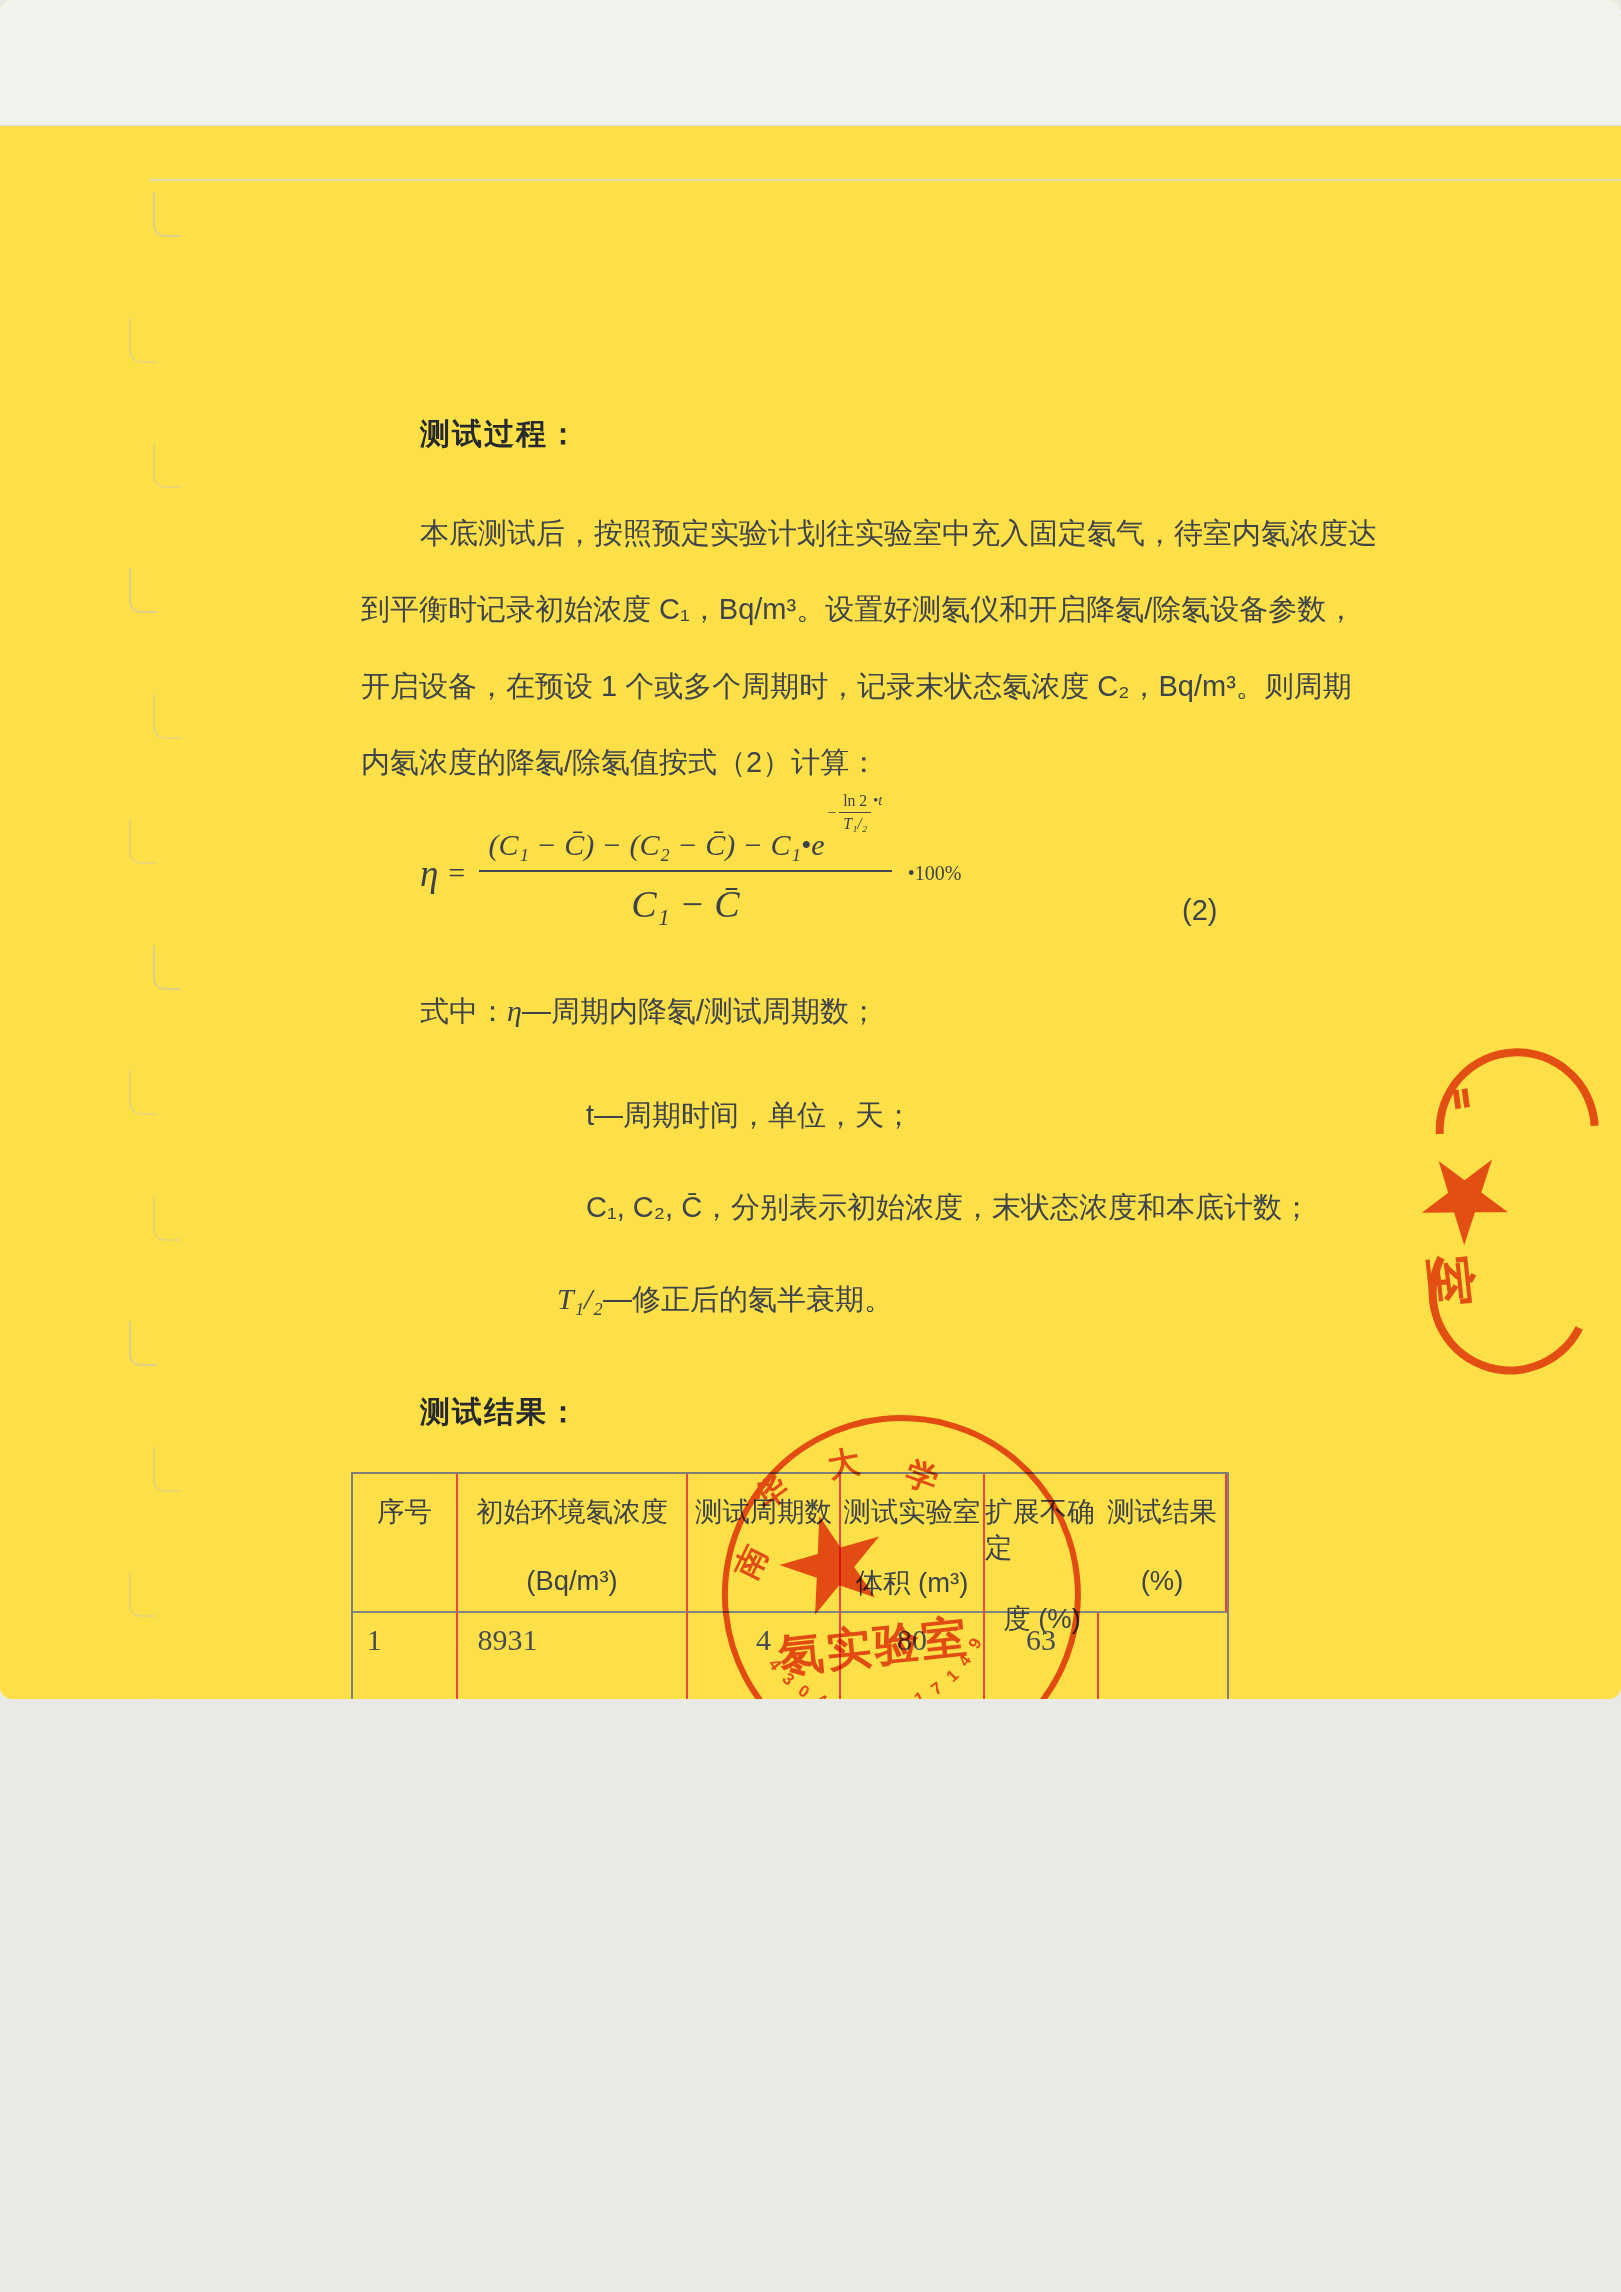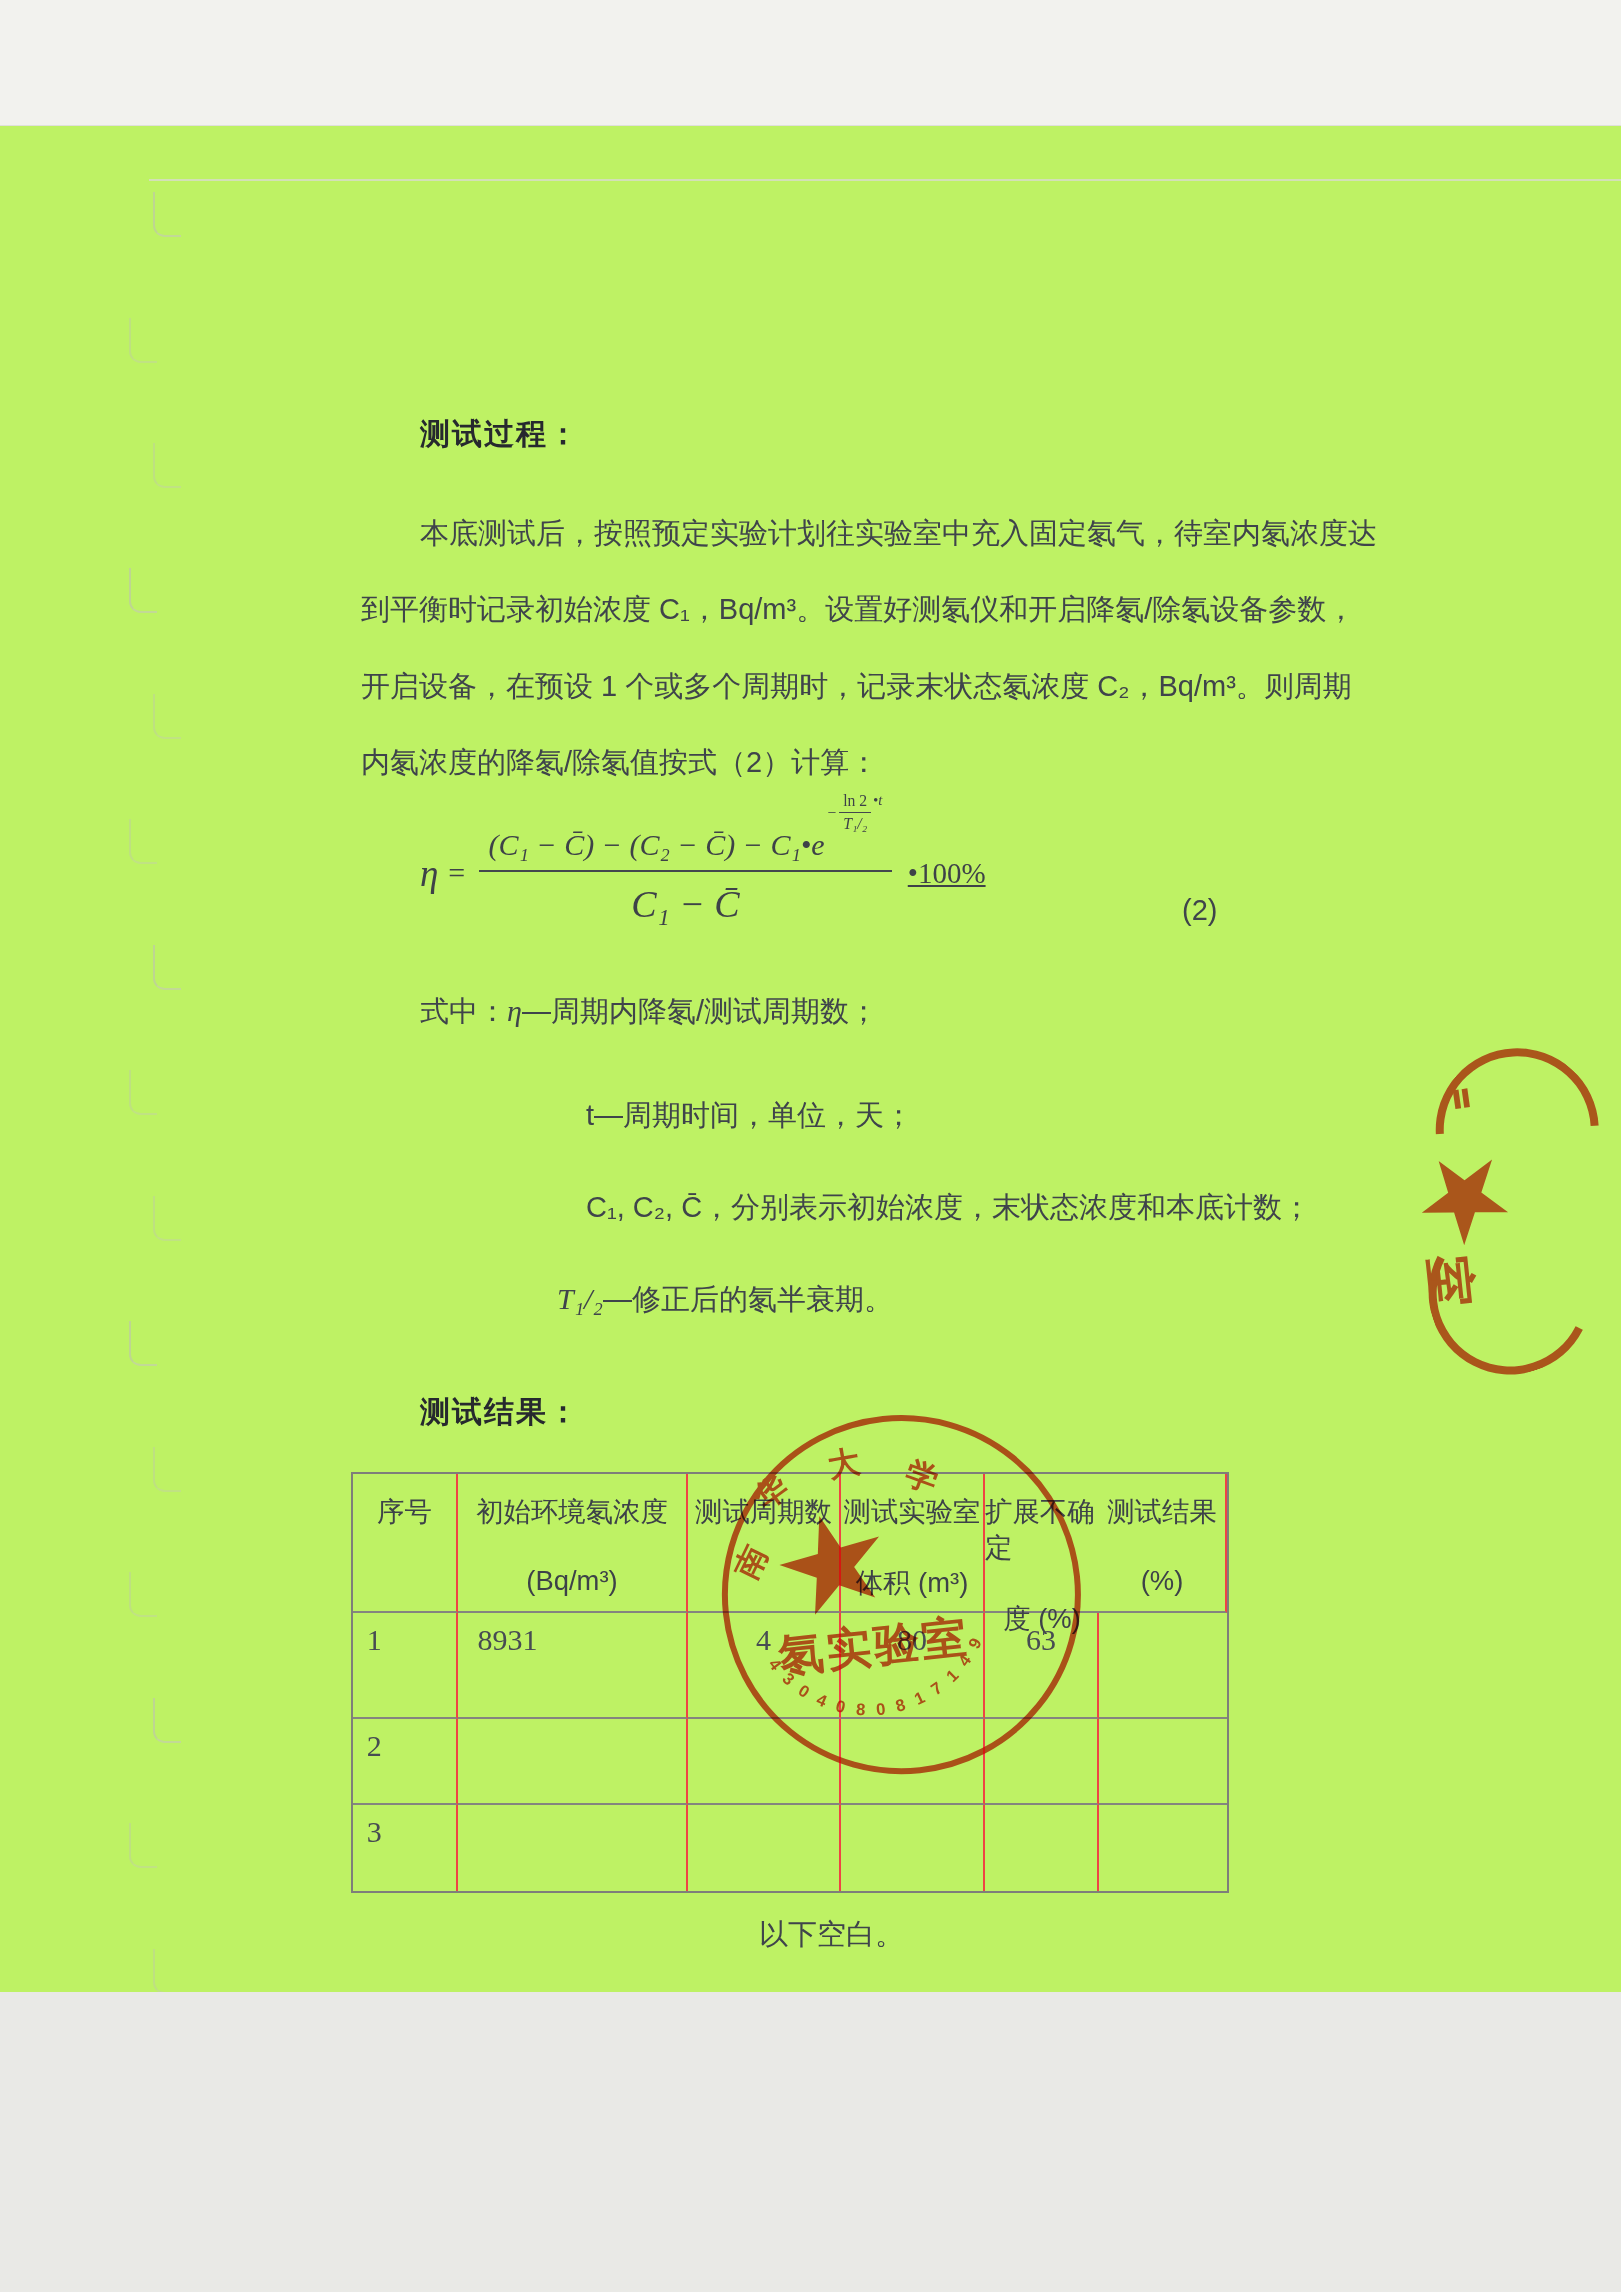--- a/index.html
+++ b/index.html
@@ -1,17 +1,17 @@
 <!DOCTYPE html>
 <html><head>
 <meta charset="utf-8">
 <style>
   html,body{margin:0;padding:0;background:#e9e9e6;}
-  .scan{position:relative;width:1621px;height:1992px;overflow:hidden;
-        background:#bef264;font-family:"Liberation Sans","DejaVu Sans",sans-serif;}
+  .scan{position:relative;width:1621px;height:1699px;overflow:hidden;
+        background:#fde047;font-family:"Liberation Sans","DejaVu Sans",sans-serif;border-radius:12px;}
   
   .band-top{position:absolute;left:0;top:0;width:1621px;height:125px;background:#f2f2ee;border-bottom:1px solid #e0e0da;}
   .band-bottom{position:absolute;left:0;top:2168px;width:1621px;height:124px;background:#f2f2ee;border-top:1px solid #deded8;}
   .page-edge-top{position:absolute;left:149px;top:179px;width:1472px;height:2px;background:#d9d9d3;opacity:.75;}
   .bind-mark{position:absolute;width:25.5px;height:43px;border-left:2px solid #bfbfb8;border-bottom:2px solid #c6c6bf;
              border-bottom-left-radius:11.8px;opacity:.5;}
   
   .h1{position:absolute;font-size:30px;font-weight:bold;color:#26292e;letter-spacing:2px;}
   .para-line{position:absolute;left:361px;font-size:29px;color:#3f444b;white-space:nowrap;}
   .def-line{position:absolute;font-size:29px;color:#3f444b;white-space:nowrap;}
@@ -24,21 +24,21 @@
   .frac{display:inline-flex;flex-direction:column;align-items:center;}
   .frac .num{display:inline-flex;align-items:flex-end;font-size:30px;font-style:italic;
              padding:0 9.8px 7.8px 9.8px;border-bottom:2px solid #44484e;}
   .exp{display:inline-flex;align-items:center;font-size:15.7px;font-style:normal;transform:translateY(-29px);margin-left:2.9px;}
   .exp .em{margin-right:2.9px;}
   .efrac{display:inline-flex;flex-direction:column;align-items:center;}
   .efrac .et{border-bottom:1.5px solid #44484e;padding:0 3.9px 2px 3.9px;}
   .efrac .eb{padding-top:2px;font-style:italic;}
   .eft{font-size:14.7px;margin-left:2px;transform:translateY(-11.8px);font-style:italic;}
   .frac .den{font-size:38px;font-style:italic;padding-top:9.8px;}
-  .f-mult{font-size:29px;margin-left:15.7px;text-decoration:underline;}
+  .f-mult{font-size:20px;margin-left:15.7px;}
   .eq-no{position:absolute;left:1182px;top:894px;font-size:29px;color:#3f444b;}
   
   .tbl{position:absolute;left:351px;top:1472px;display:grid;
        grid-template-columns:105px 230px 153px 144px 114px 128px;
        grid-template-rows:139px 106px 86px 86px;
        border:2px solid #7e7f7a;}
   .cell{border-right:2px solid #ef4444;border-bottom:2px solid #84857f;box-sizing:border-box;}
   .cell.last-col{border-right:none;}
   .cell.last-row{border-bottom:none;}
   .th{display:flex;flex-direction:column;align-items:center;padding-top:19.6px;gap:35px;

